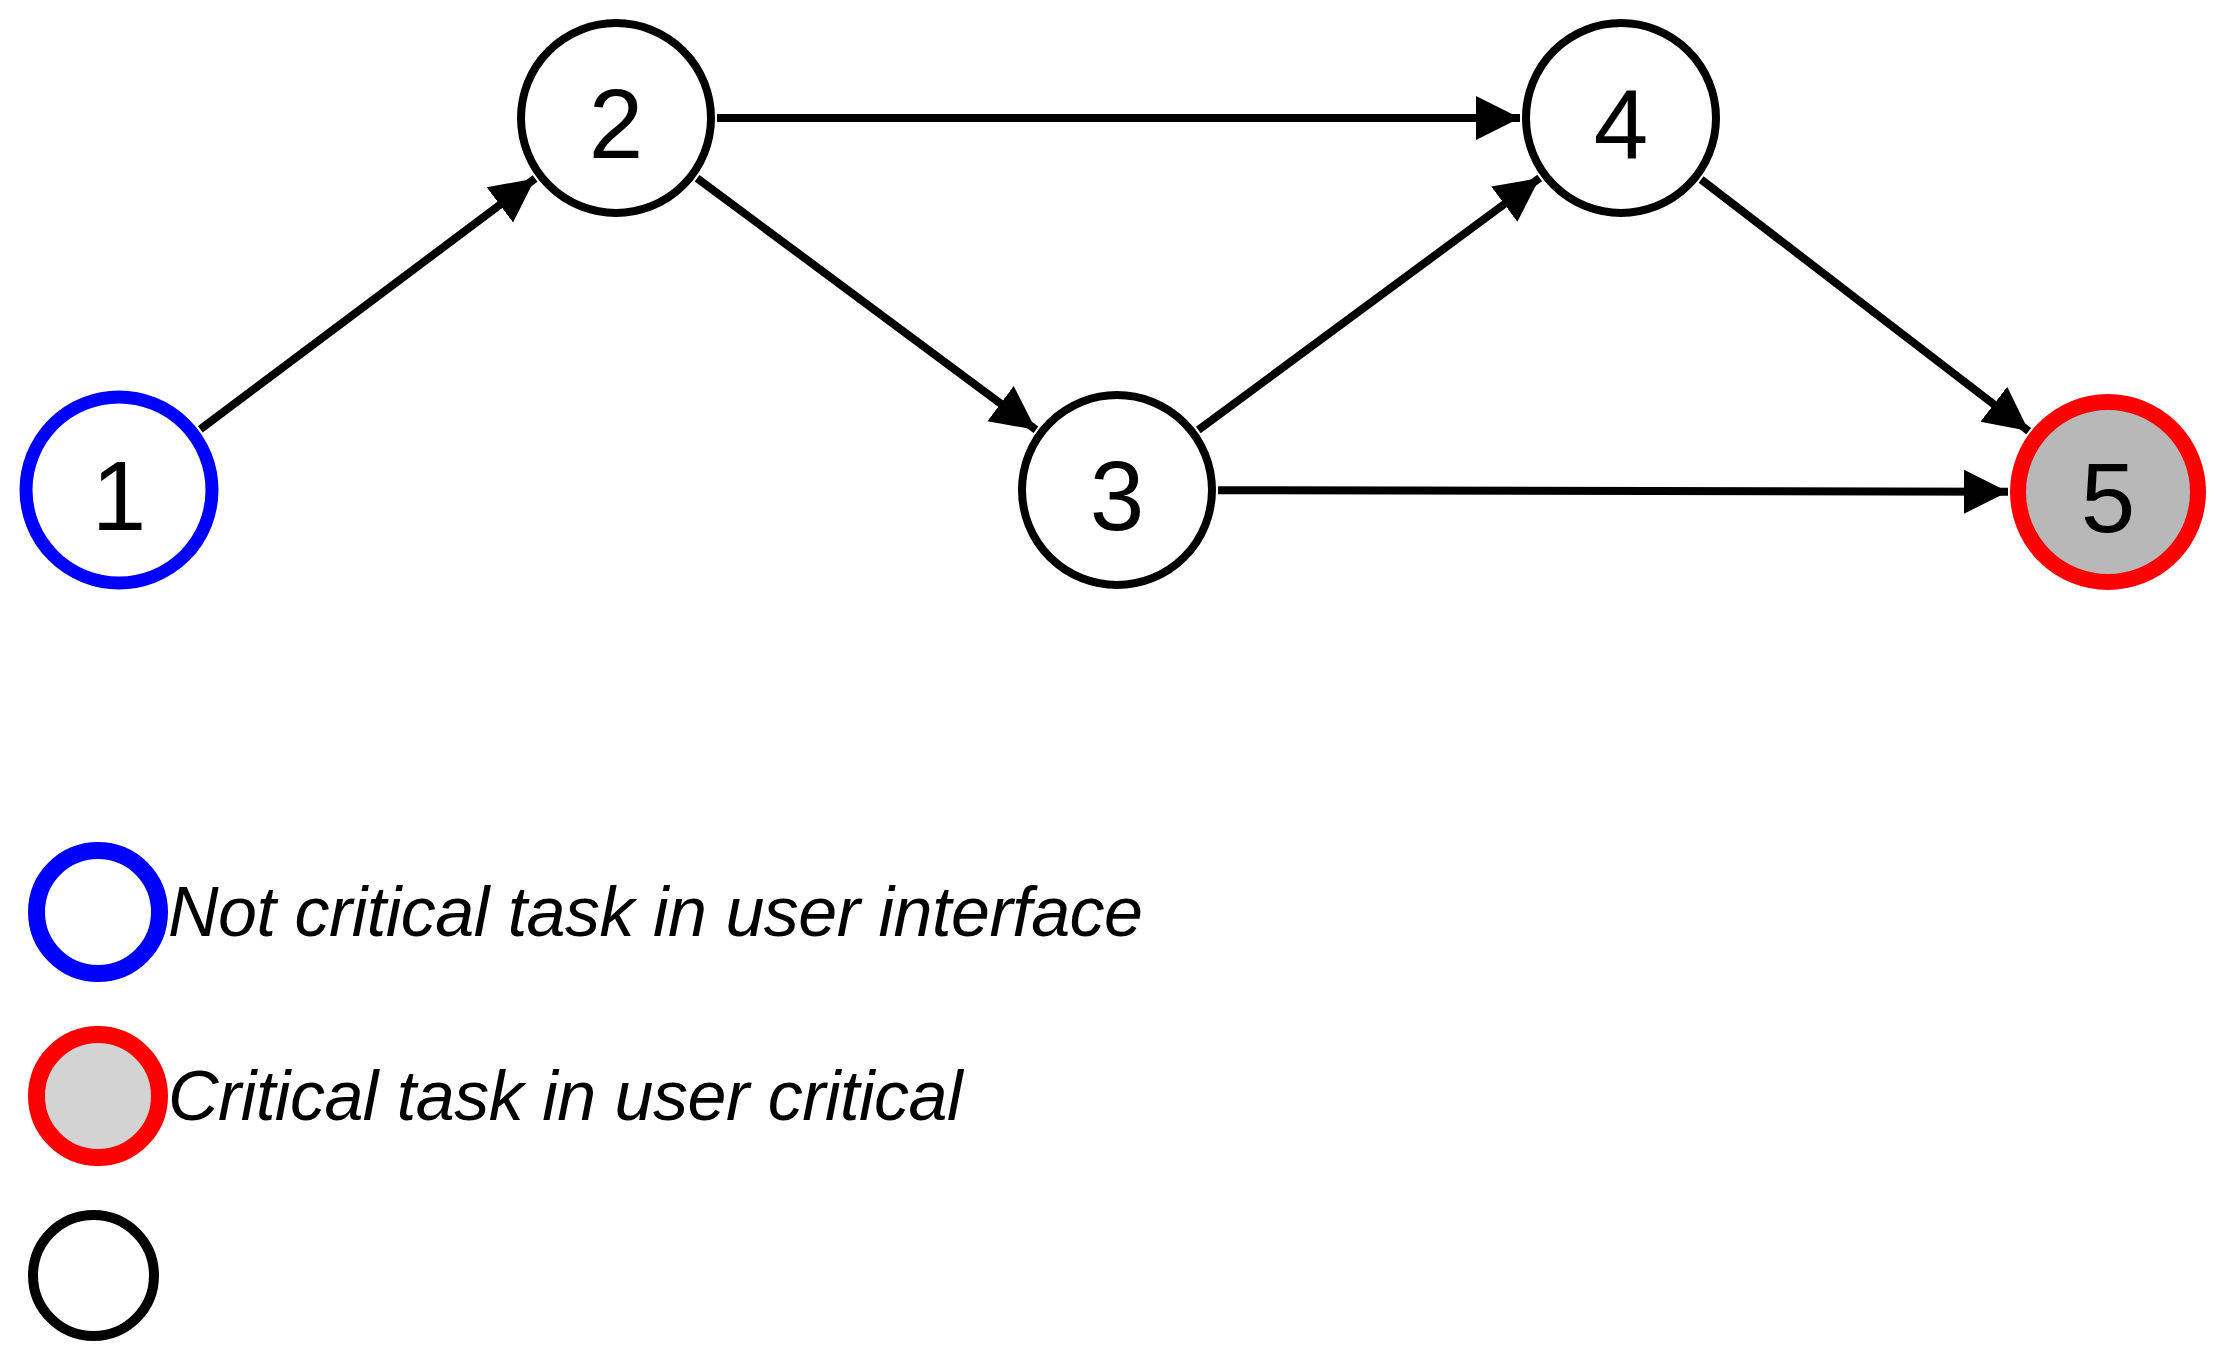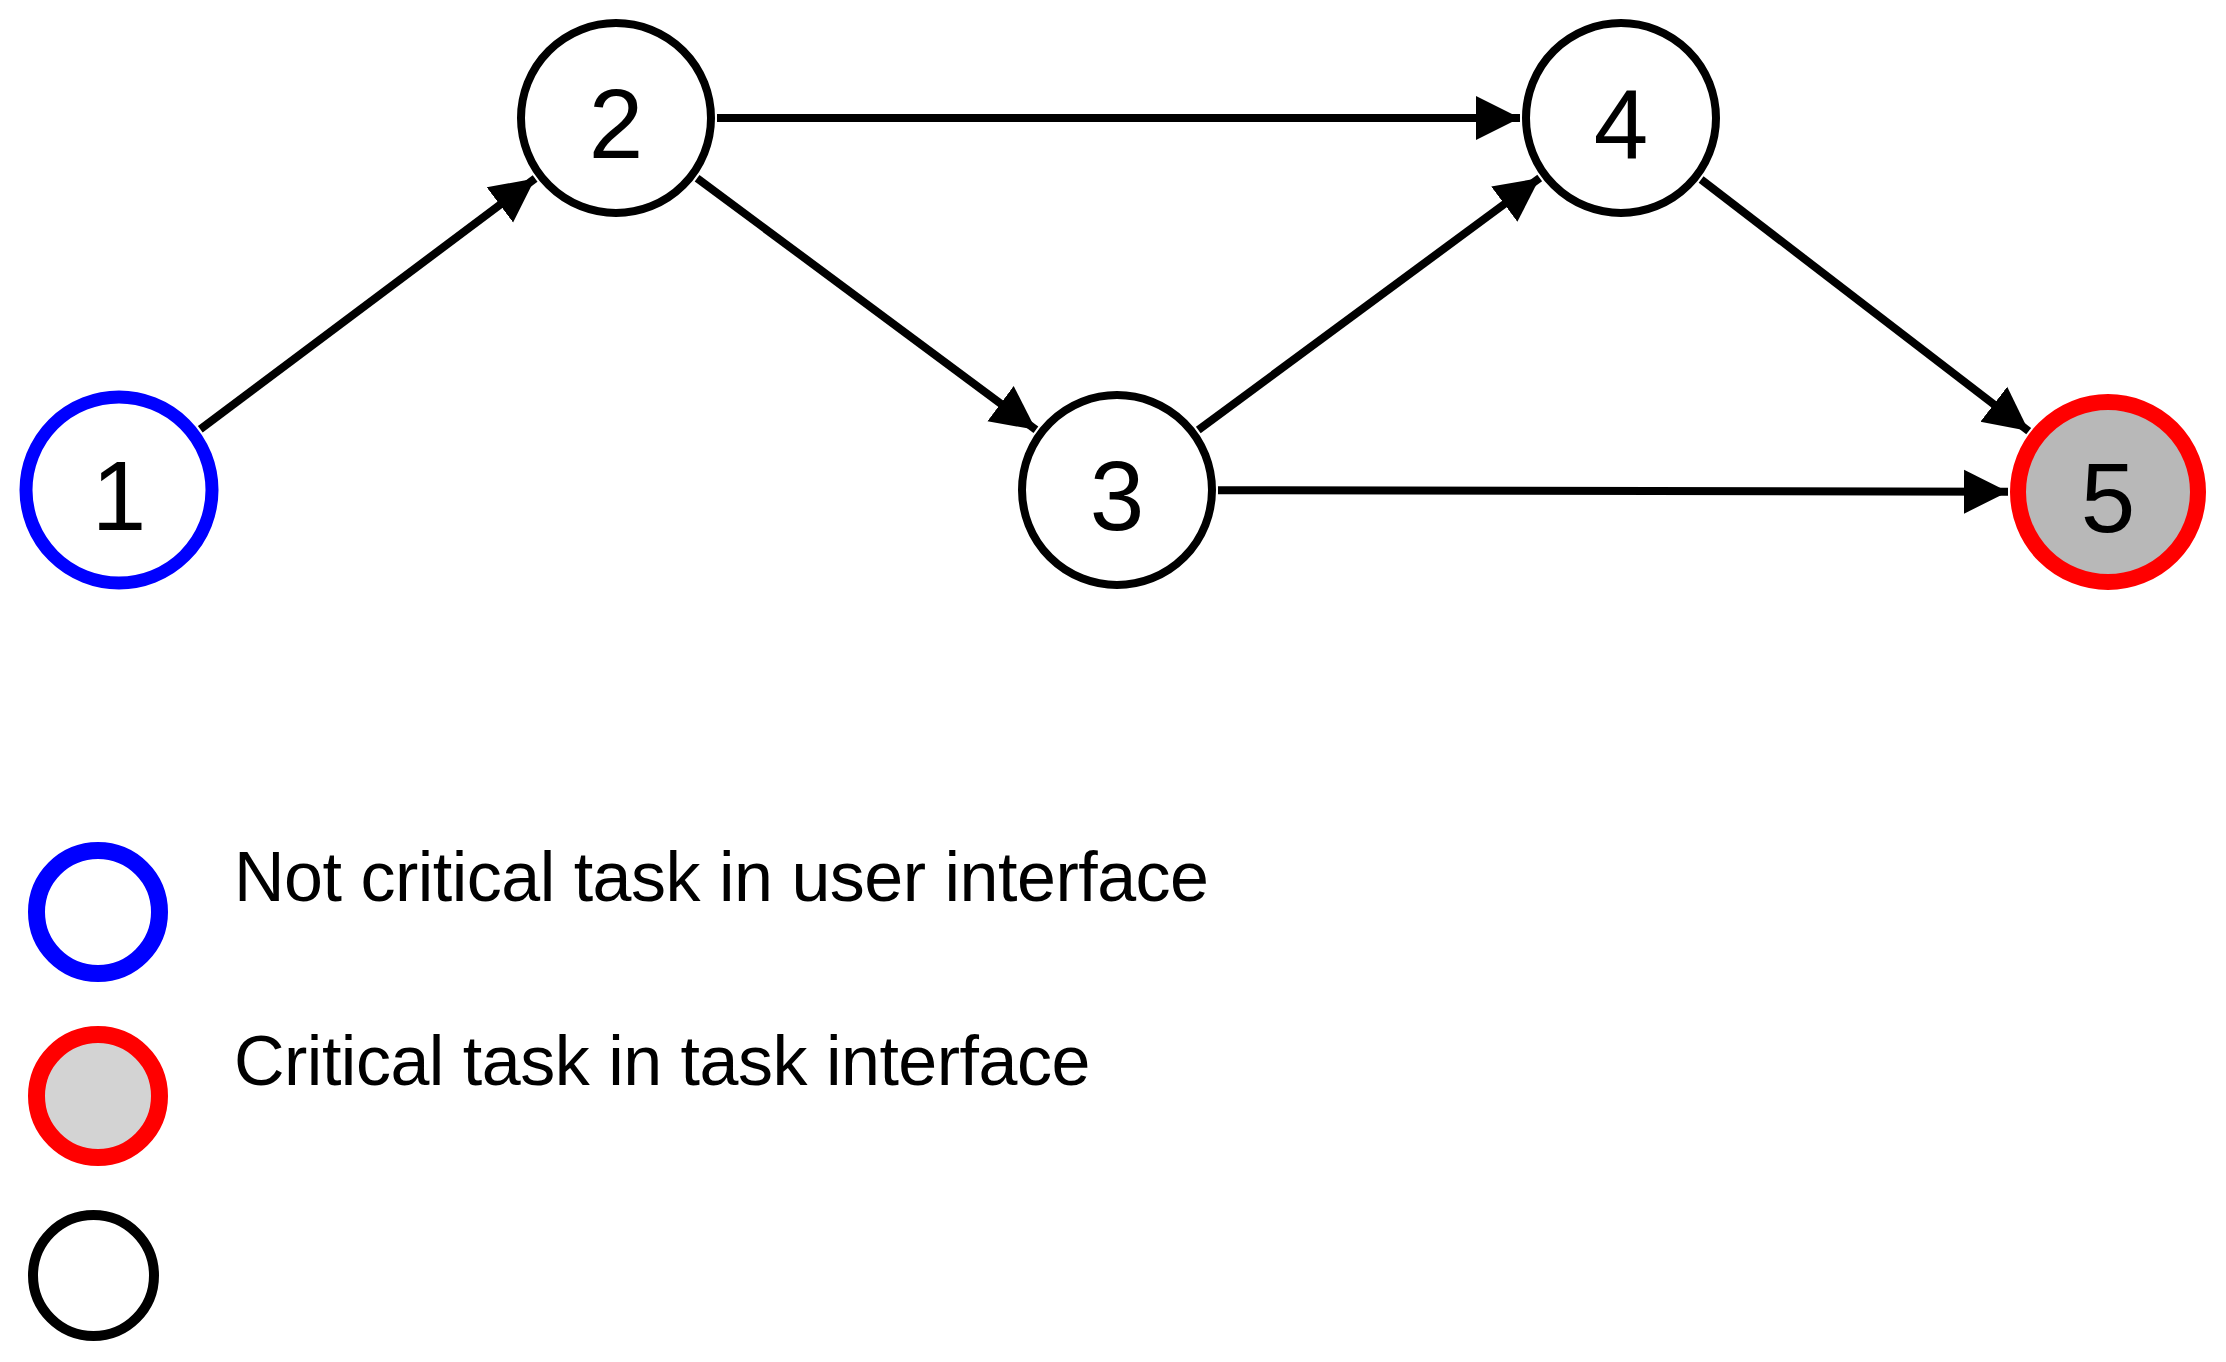--- a/index.html
+++ b/index.html
@@ -27,22 +27,22 @@
   .legend {
     position: absolute;
     left: 28px;
     top: 842px;
     display: flex;
     flex-direction: column;
     gap: 44px;
   }
   .legend-row {
     display: flex;
-    align-items: flex-start;
-    gap: 66px;
+    align-items: center;
+    font-style: italic;
   }
   .legend-swatch {
     border-radius: 50%;
     box-sizing: border-box;
     flex: 0 0 auto;
     background: #ffffff;
   }
   .legend-label {
     font-size: 70px;
     line-height: 1;
@@ -84,20 +84,20 @@
       </g>
   </svg>
 
   <div class="legend">
     <div class="legend-row">
       <span class="legend-swatch" style="width: 140px; height: 140px; border: 17px solid rgb(0, 0, 255); background: rgb(255, 255, 255);"></span>
       <span class="legend-label">Not critical task in user interface</span>
     </div>
     <div class="legend-row">
       <span class="legend-swatch" style="width: 140px; height: 140px; border: 17px solid rgb(255, 0, 0); background: rgb(211, 211, 211);"></span>
-      <span class="legend-label">Critical task in task interface</span>
+      <span class="legend-label">Critical task in user critical</span>
     </div>
     <div class="legend-row">
       <span class="legend-swatch" style="width: 131px; height: 131px; border: 10px solid rgb(0, 0, 0); background: rgb(255, 255, 255);"></span>
     </div>
   </div>
 
 </div>
 
 </body></html>

